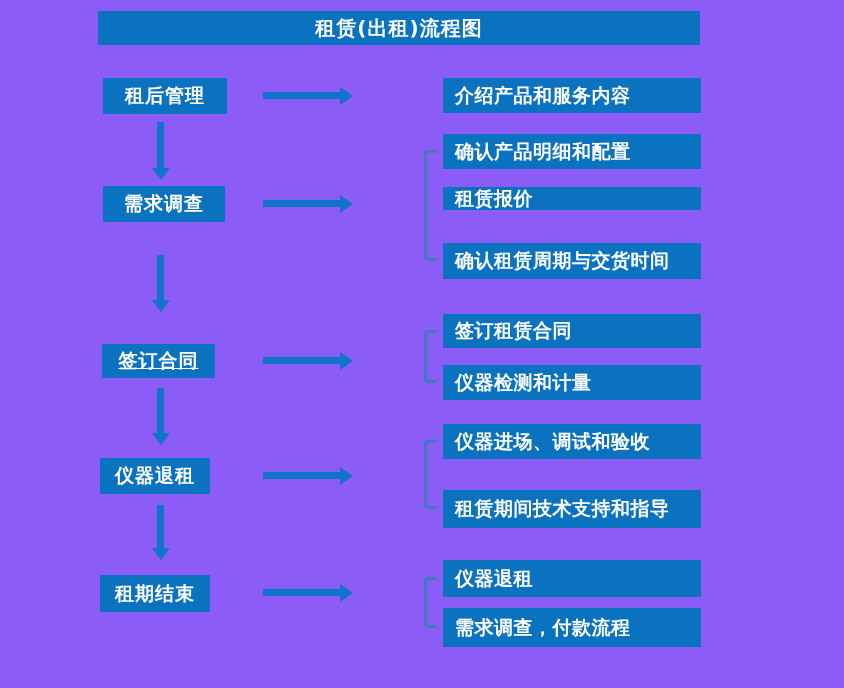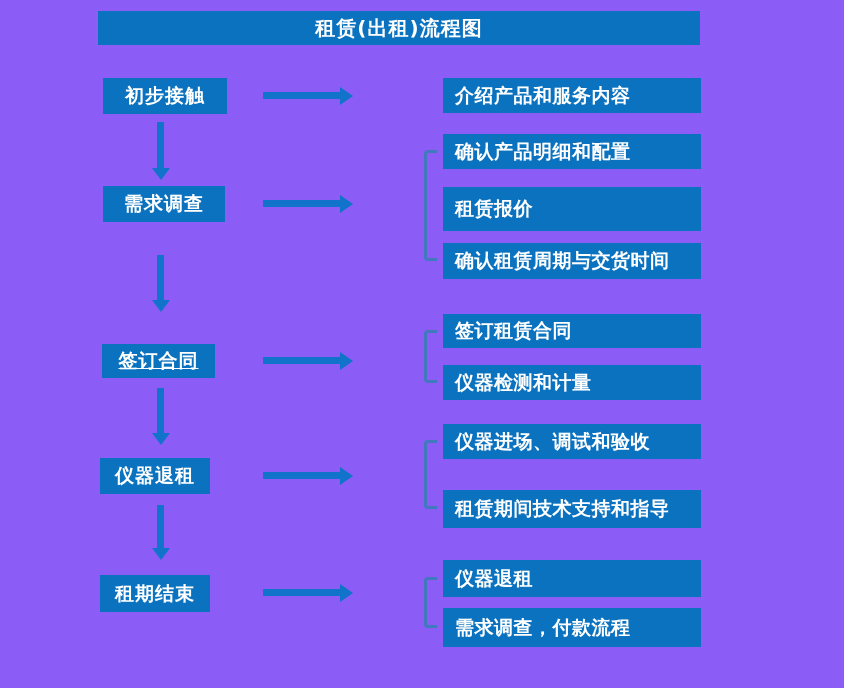--- a/index.html
+++ b/index.html
@@ -55,21 +55,21 @@
     font-weight: bold;
     display: flex;
     align-items: center;
     padding-left: 12px;
     box-sizing: border-box;
     letter-spacing: 0.5px;
     white-space: nowrap;
   }
   .d1  { top: 78px; height:35px; }
   .d2  { top:134px; height:35px; }
-  .d3  { top:187px; height:44px; }
+  .d3  { top:187px; height:23px; }
   .d4  { top:243px; height:36px; }
   .d5  { top:314px; height:34px; }
   .d6  { top:365px; height:35px; }
   .d7  { top:424px; height:35px; }
   .d8  { top:490px; height:38px; }
   .d9  { top:560px; height:37px; }
   .d10 { top:608px; height:39px; }
 
   
   .harrow {
@@ -134,21 +134,21 @@
   .b4 { top:440px; height:69px; }
   .b5 { top:577px; height:51px; }
 </style>
 </head>
 <body>
 
 <div class="canvas">
 
   <div class="title-bar">租赁(出租)流程图</div>
 
-  <div class="step s1">初步接触</div>
+  <div class="step s1">租后管理</div>
   <div class="step s2">需求调查</div>
   <div class="step s3">签订合同</div>
   <div class="step s4">仪器退租</div>
   <div class="step s5">租期结束</div>
 
   <div class="varrow v1"></div>
   <div class="varrow v2"></div>
   <div class="varrow v3"></div>
   <div class="varrow v4"></div>
 

